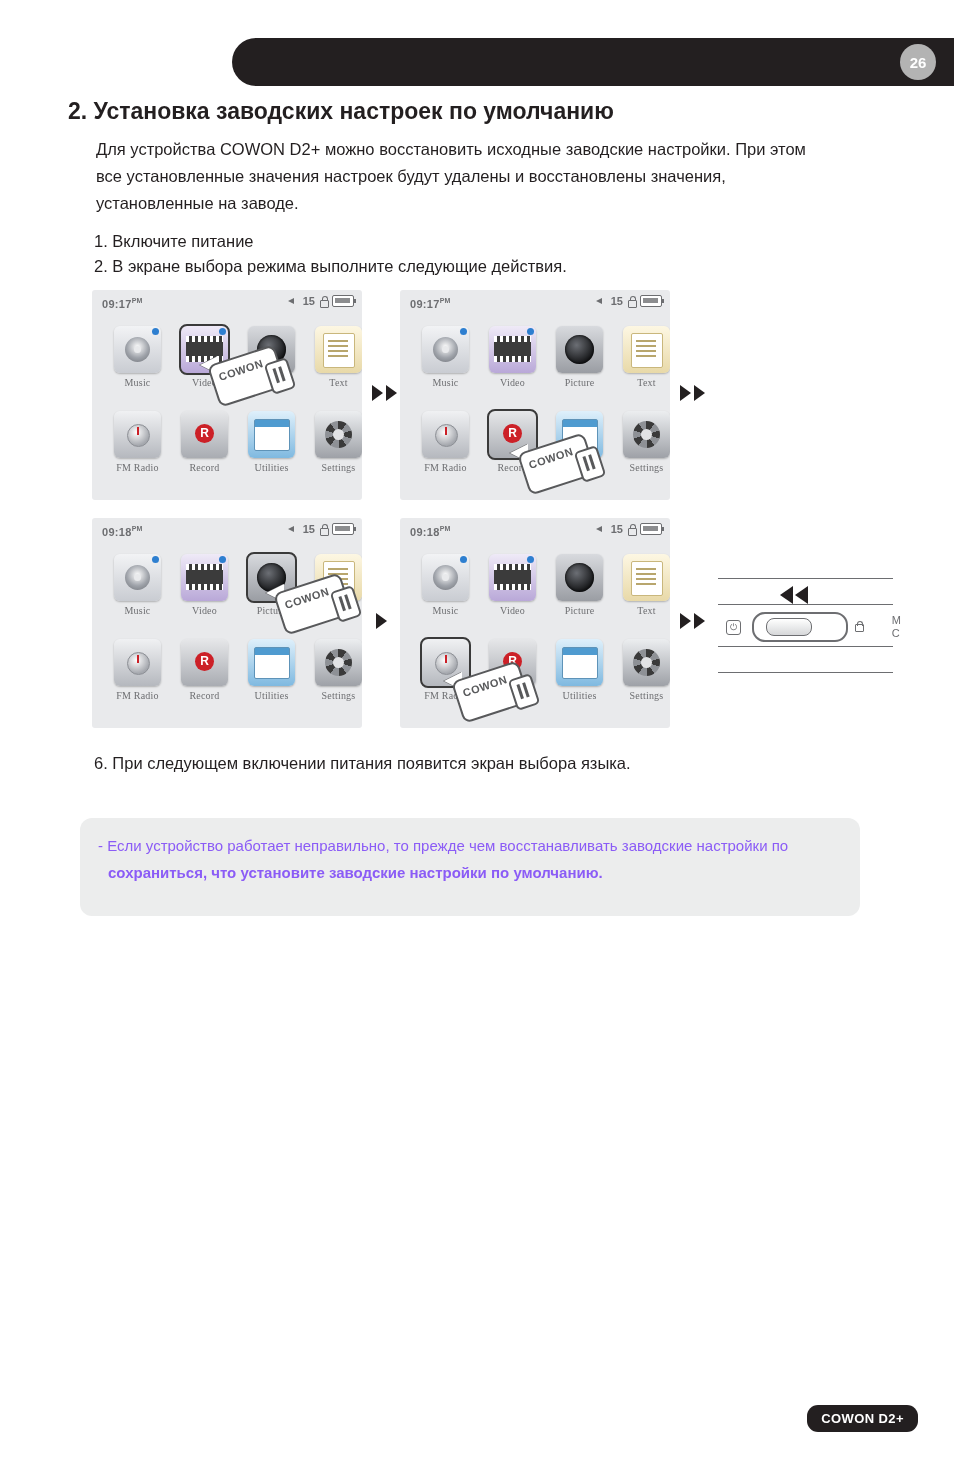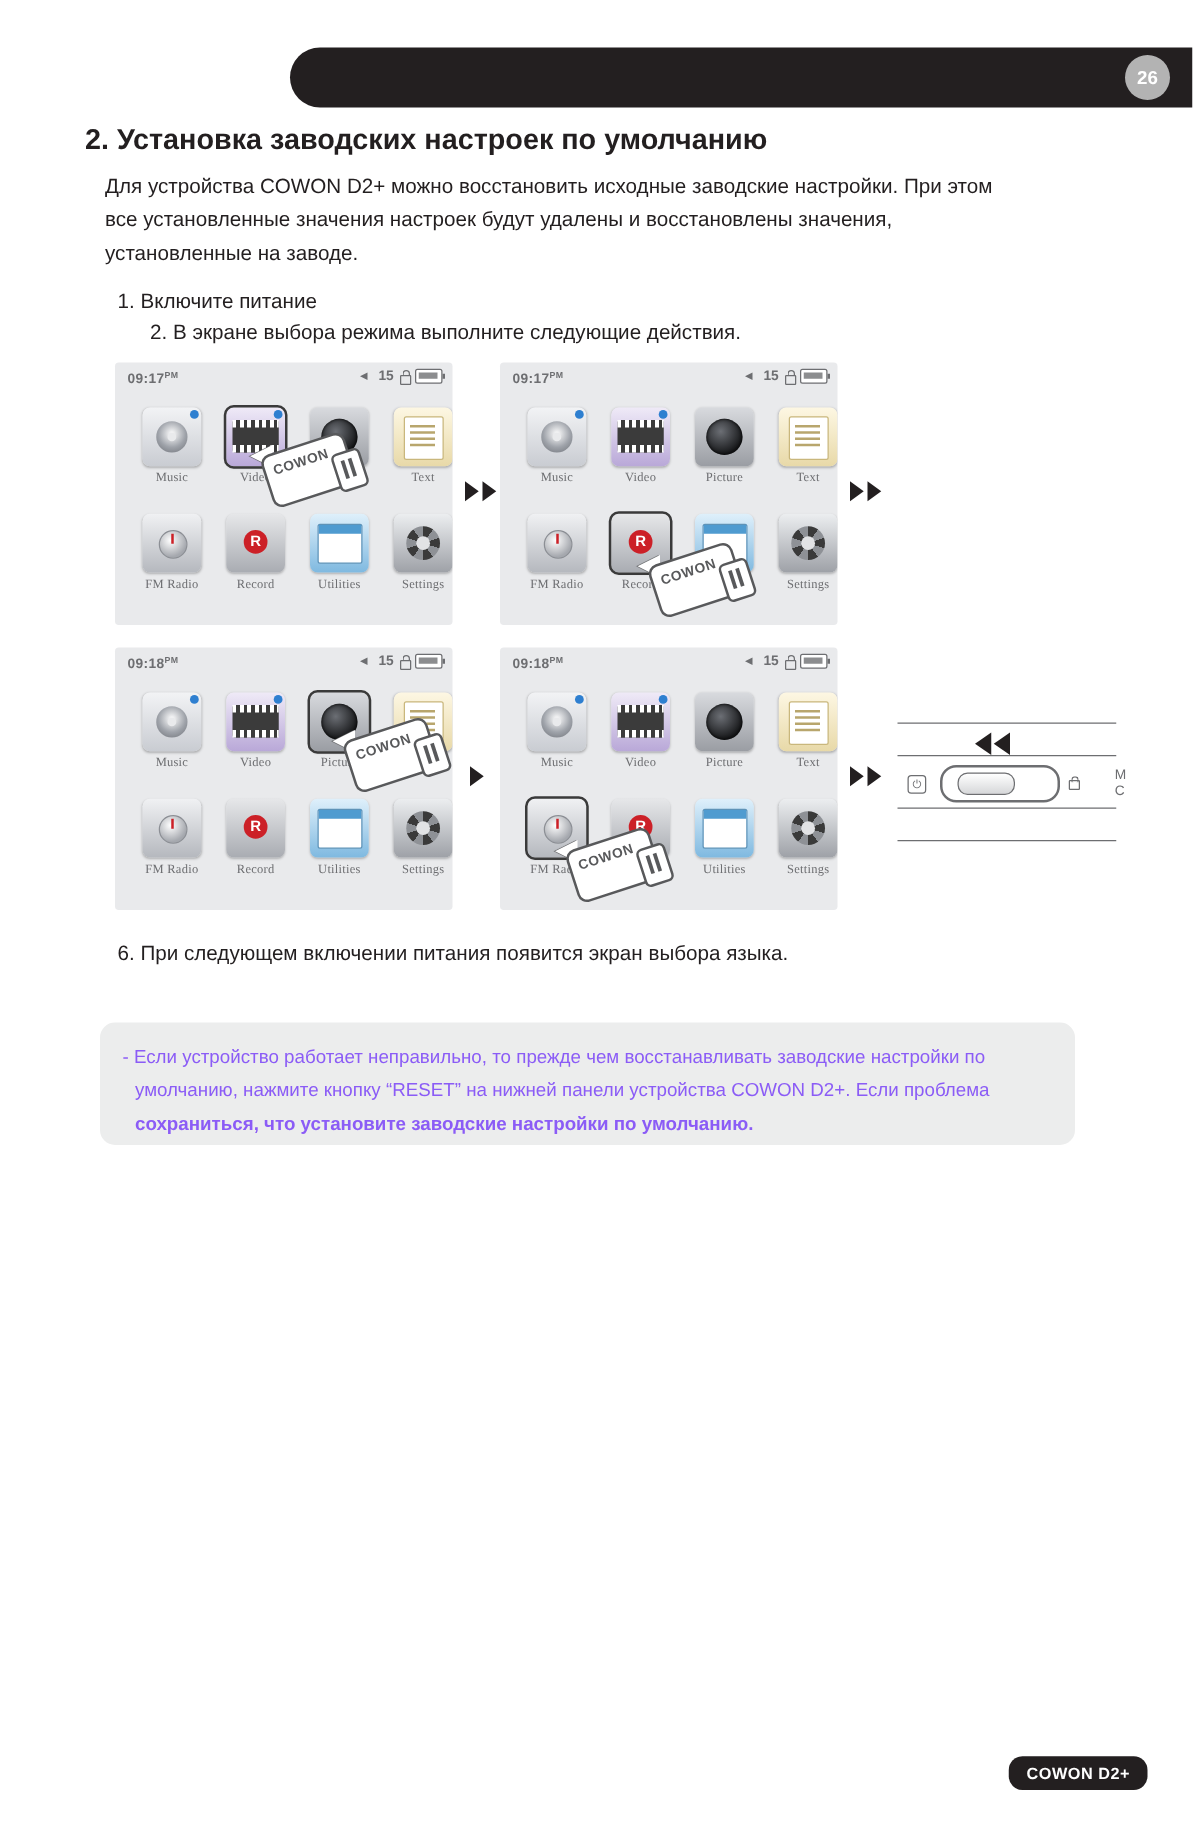--- a/index.html
+++ b/index.html
@@ -58,35 +58,35 @@
   .section-title {
     position: absolute;
     left: 68px;
     top: 98px;
     font-size: 23px;
     font-weight: bold;
     color: #231f20;
   }
   .intro {
     position: absolute;
-    left: 84px;
+    left: 96px;
     top: 136px;
     width: 740px;
     font-size: 16.5px;
     line-height: 27px;
     color: #231f20;
   }
   .step {
     position: absolute;
     left: 94px;
     font-size: 16.5px;
     color: #231f20;
   }
   .step-1 { top: 232px; }
-  .step-2 { top: 257px; margin-left: 26px; }
+  .step-2 { top: 257px; }
   .step-3 {
     position: absolute;
     left: 94px;
     top: 754px;
     font-size: 16.5px;
     color: #231f20;
   }
 
   
   .note-box {
@@ -808,18 +808,17 @@
     <div>M</div>
     <div>C</div>
   </div>
 </div>
 
 <div class="step-3">6. При следующем включении питания появится экран выбора языка.</div>
 
 <div class="note-box">
   <div class="note-text">
     <span class="hang">- Если устройство работает неправильно, то прежде чем восстанавливать заводские настройки по</span>
-    <span class="hang" style="padding-left:10px;">умолчанию, нажмите кнопку “RESET” на нижней панели устройства COWON D2+. Если проблема</span>
     <span class="hang" style="padding-left:10px;font-weight:bold;">сохраниться, что установите заводские настройки по умолчанию.</span>
   </div>
 </div>
 
 <div class="footer-badge">COWON D2+</div>
 
 </body></html>

